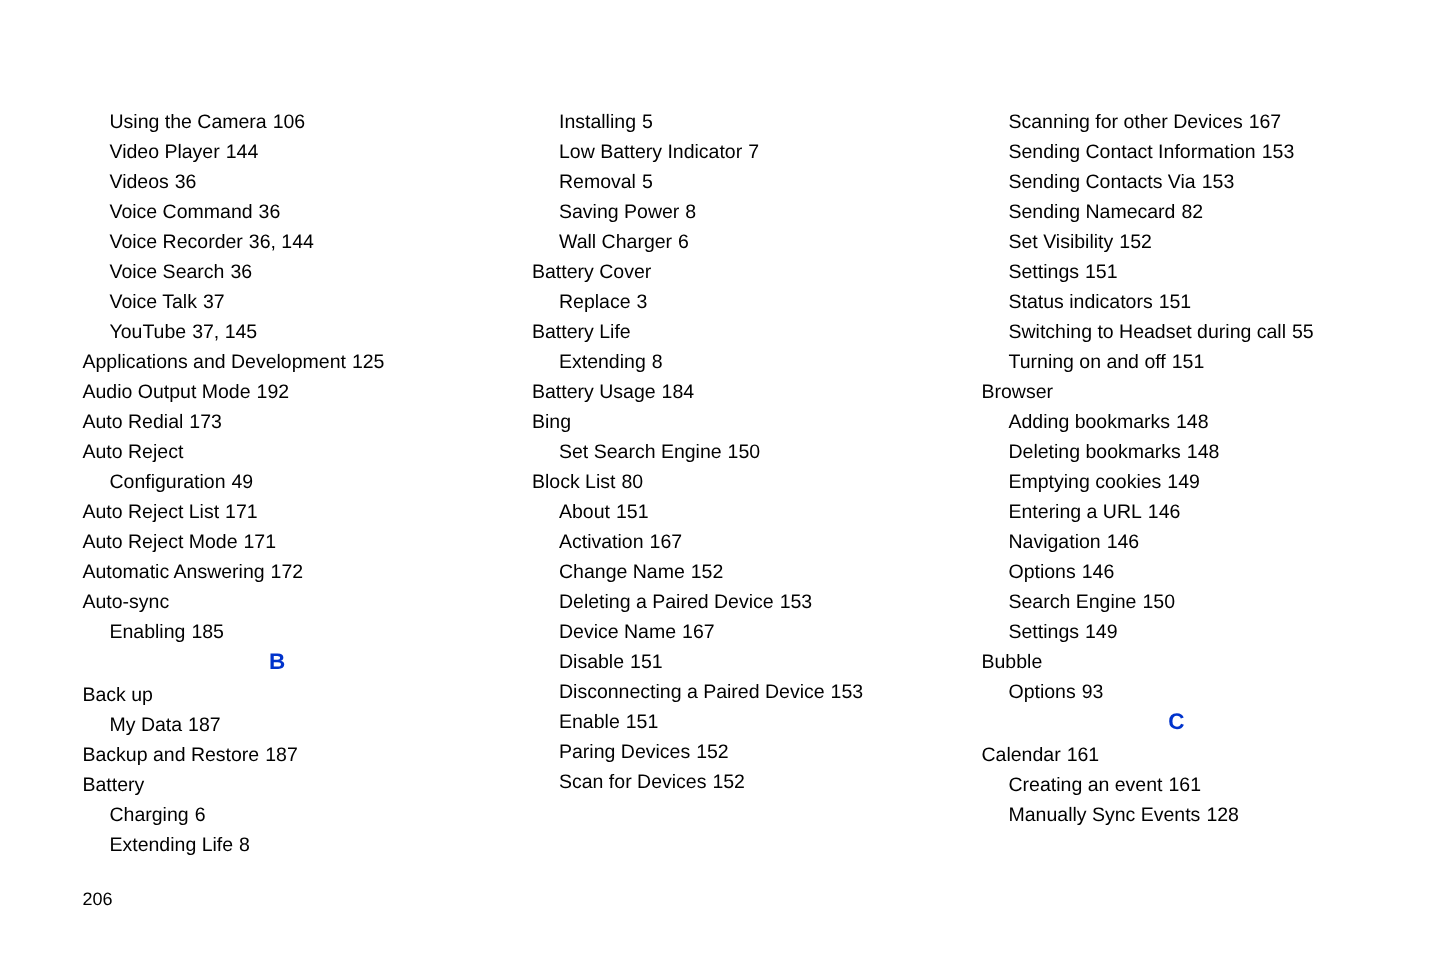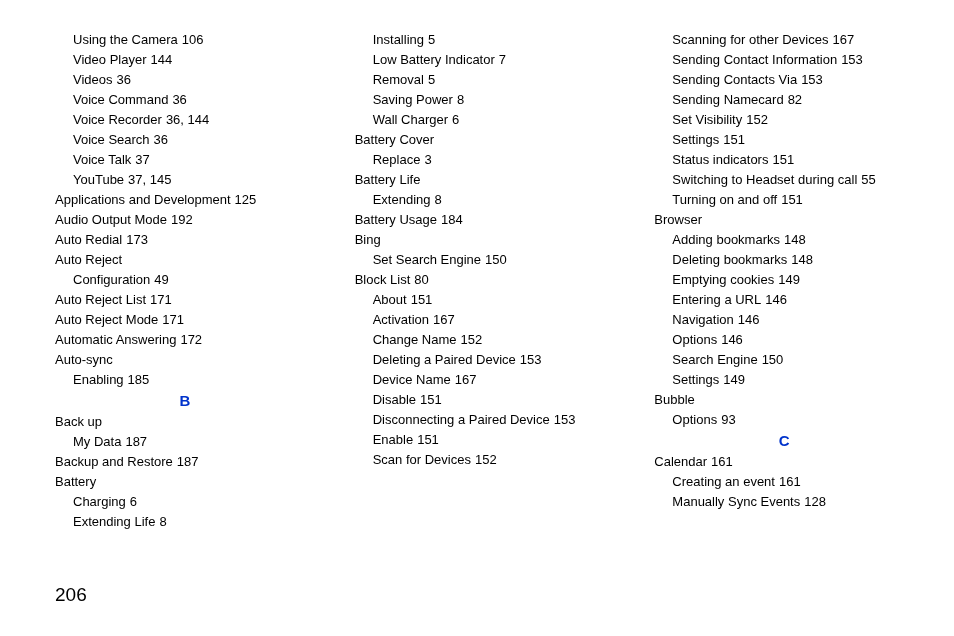--- a/index.html
+++ b/index.html
@@ -12,20 +12,21 @@
     width: 954px;
     height: 636px;
     overflow: hidden;
     position: relative;
   }
   .columns {
     display: flex;
     flex-direction: row;
     padding: 30px 40px 0 55px;
     gap: 40px;
+    margin-top: 41px;
   }
   .col {
     flex: 1;
     min-width: 0;
   }
   .entry {
     line-height: 20px;
     white-space: nowrap;
   }
   .sub {
@@ -45,21 +46,21 @@
     color: #0033cc;
     font-weight: bold;
     font-size: 15px;
     text-align: center;
     line-height: 22px;
   }
   .page-number {
     position: absolute;
     left: 55px;
     bottom: 30px;
-    font-size: 19px;
+    font-size: 12px;
   }
 </style>
 </head>
 <body>
 
 <div class="columns">
   <div class="col" id="col0">
       <div class="entry sub"><span class="term">Using the Camera</span><span class="pages">106</span></div>
       <div class="entry sub"><span class="term">Video Player</span><span class="pages">144</span></div>
       <div class="entry sub"><span class="term">Videos</span><span class="pages">36</span></div>
@@ -101,20 +102,21 @@
       <div class="entry sub"><span class="term">Set Search Engine</span><span class="pages">150</span></div>
       <div class="entry"><span class="term bold">Block List</span><span class="pages">80</span></div>
       <div class="entry sub"><span class="term">About</span><span class="pages">151</span></div>
       <div class="entry sub"><span class="term">Activation</span><span class="pages">167</span></div>
       <div class="entry sub"><span class="term">Change Name</span><span class="pages">152</span></div>
       <div class="entry sub"><span class="term">Deleting a Paired Device</span><span class="pages">153</span></div>
       <div class="entry sub"><span class="term">Device Name</span><span class="pages">167</span></div>
       <div class="entry sub"><span class="term">Disable</span><span class="pages">151</span></div>
       <div class="entry sub"><span class="term">Disconnecting a Paired Device</span><span class="pages">153</span></div>
       <div class="entry sub"><span class="term">Enable</span><span class="pages">151</span></div>
+      <div class="entry sub"><span class="term">Paring Devices</span><span class="pages">152</span></div>
       <div class="entry sub"><span class="term">Scan for Devices</span><span class="pages">152</span></div>
     </div>
   <div class="col" id="col2">
       <div class="entry sub"><span class="term">Scanning for other Devices</span><span class="pages">167</span></div>
       <div class="entry sub"><span class="term">Sending Contact Information</span><span class="pages">153</span></div>
       <div class="entry sub"><span class="term">Sending Contacts Via</span><span class="pages">153</span></div>
       <div class="entry sub"><span class="term">Sending Namecard</span><span class="pages">82</span></div>
       <div class="entry sub"><span class="term">Set Visibility</span><span class="pages">152</span></div>
       <div class="entry sub"><span class="term">Settings</span><span class="pages">151</span></div>
       <div class="entry sub"><span class="term">Status indicators</span><span class="pages">151</span></div>

